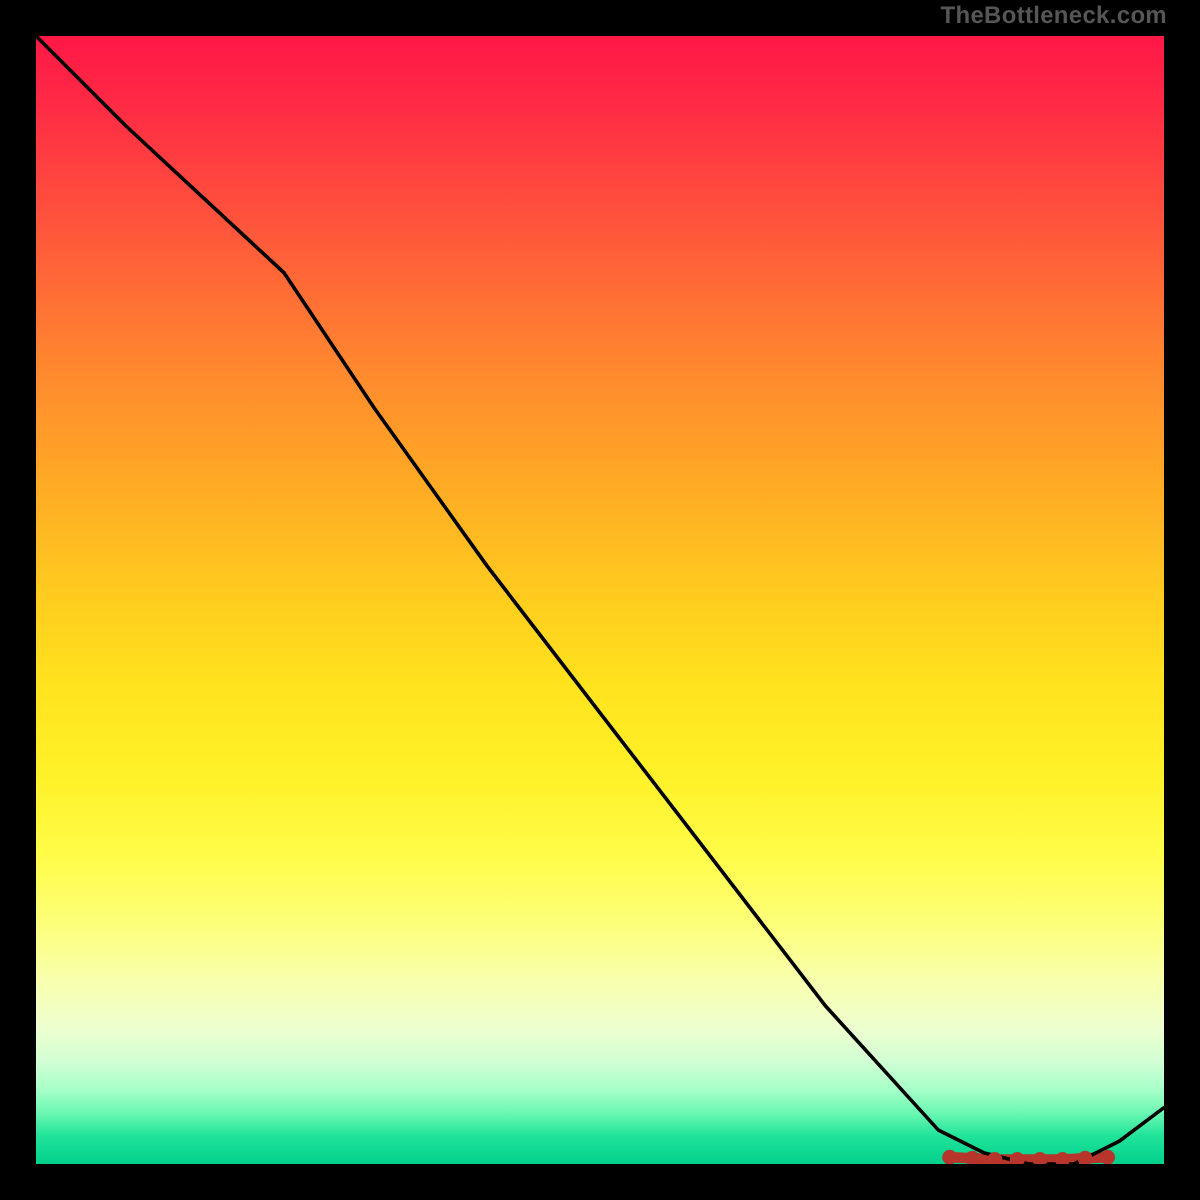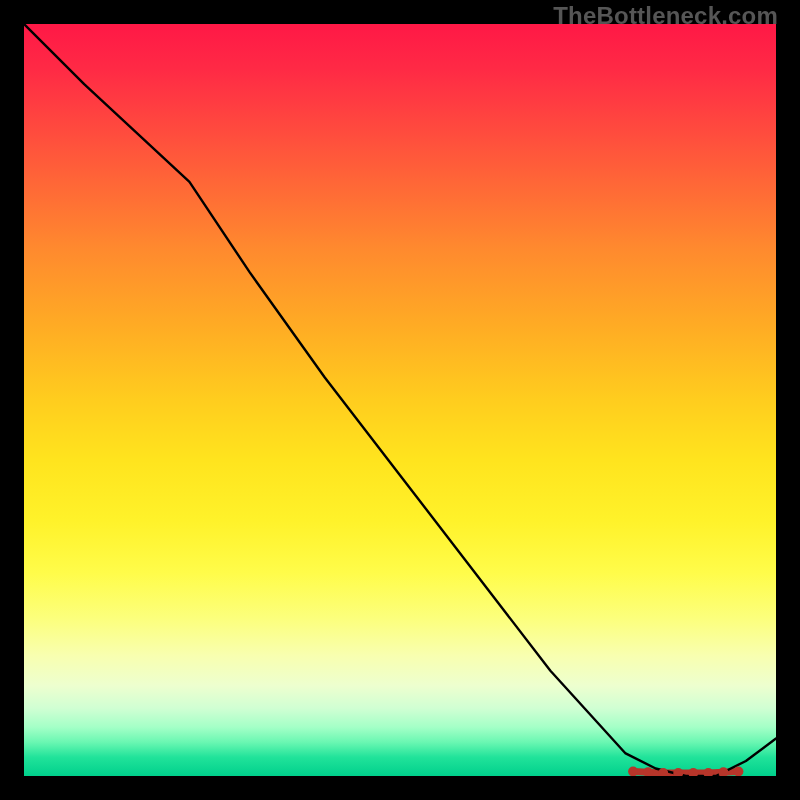--- a/index.html
+++ b/index.html
@@ -41,21 +41,21 @@
     inset: 0;
     width: 100%;
     height: 100%;
     pointer-events: none;
   }
   .watermark {
     position: absolute;
     top: 2px;
     right: 22px;
     font-family: Arial, Helvetica, sans-serif;
-    font-size: 24px;
+    font-size: 16px;
     font-weight: 600;
     color: #565656;
     letter-spacing: 0.2px;
     pointer-events: none;
   }
 </style>
 </head>
 <body>
 
 <div class="stage">

